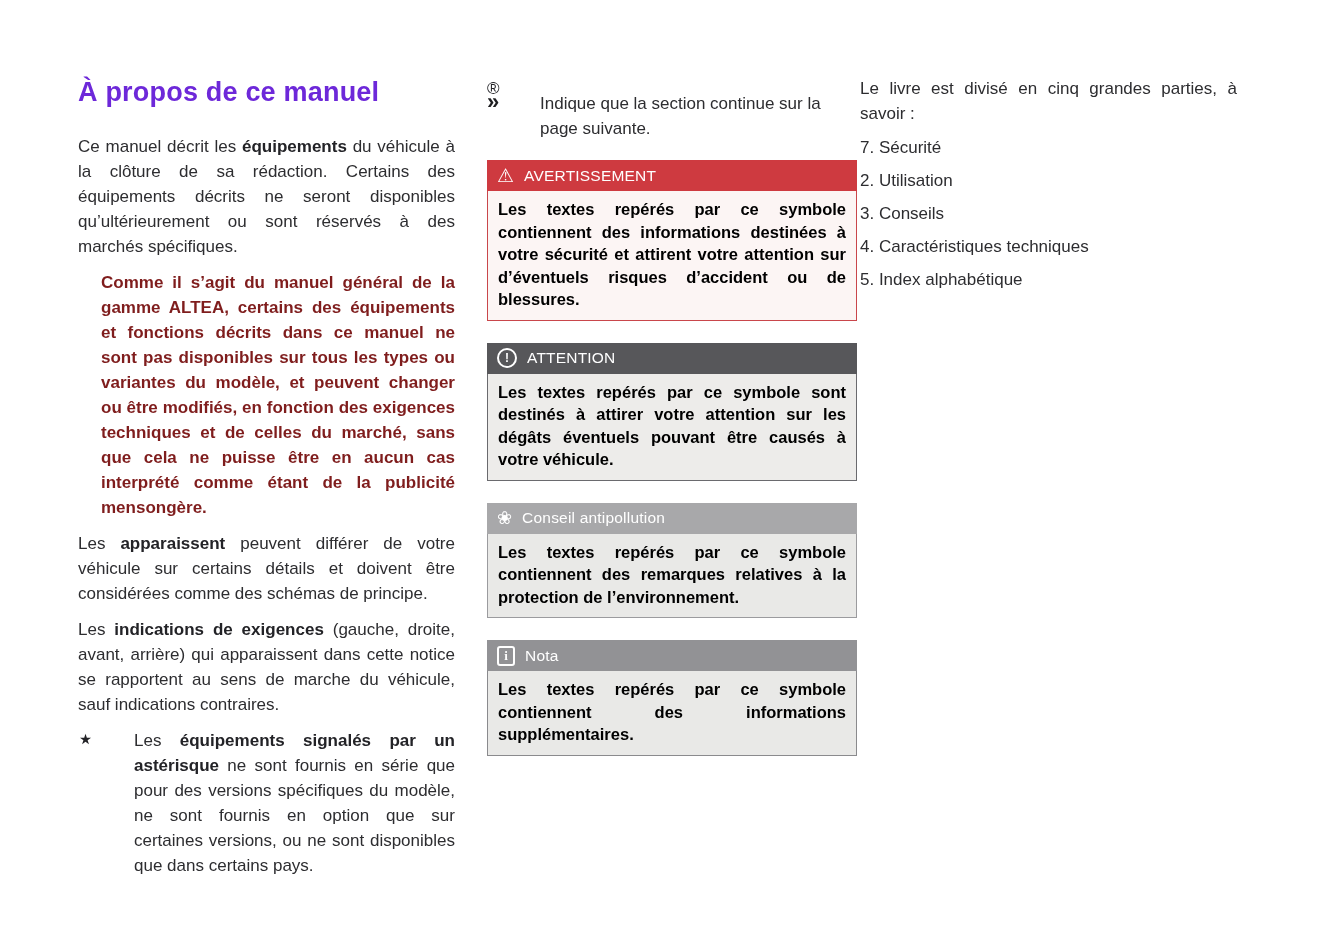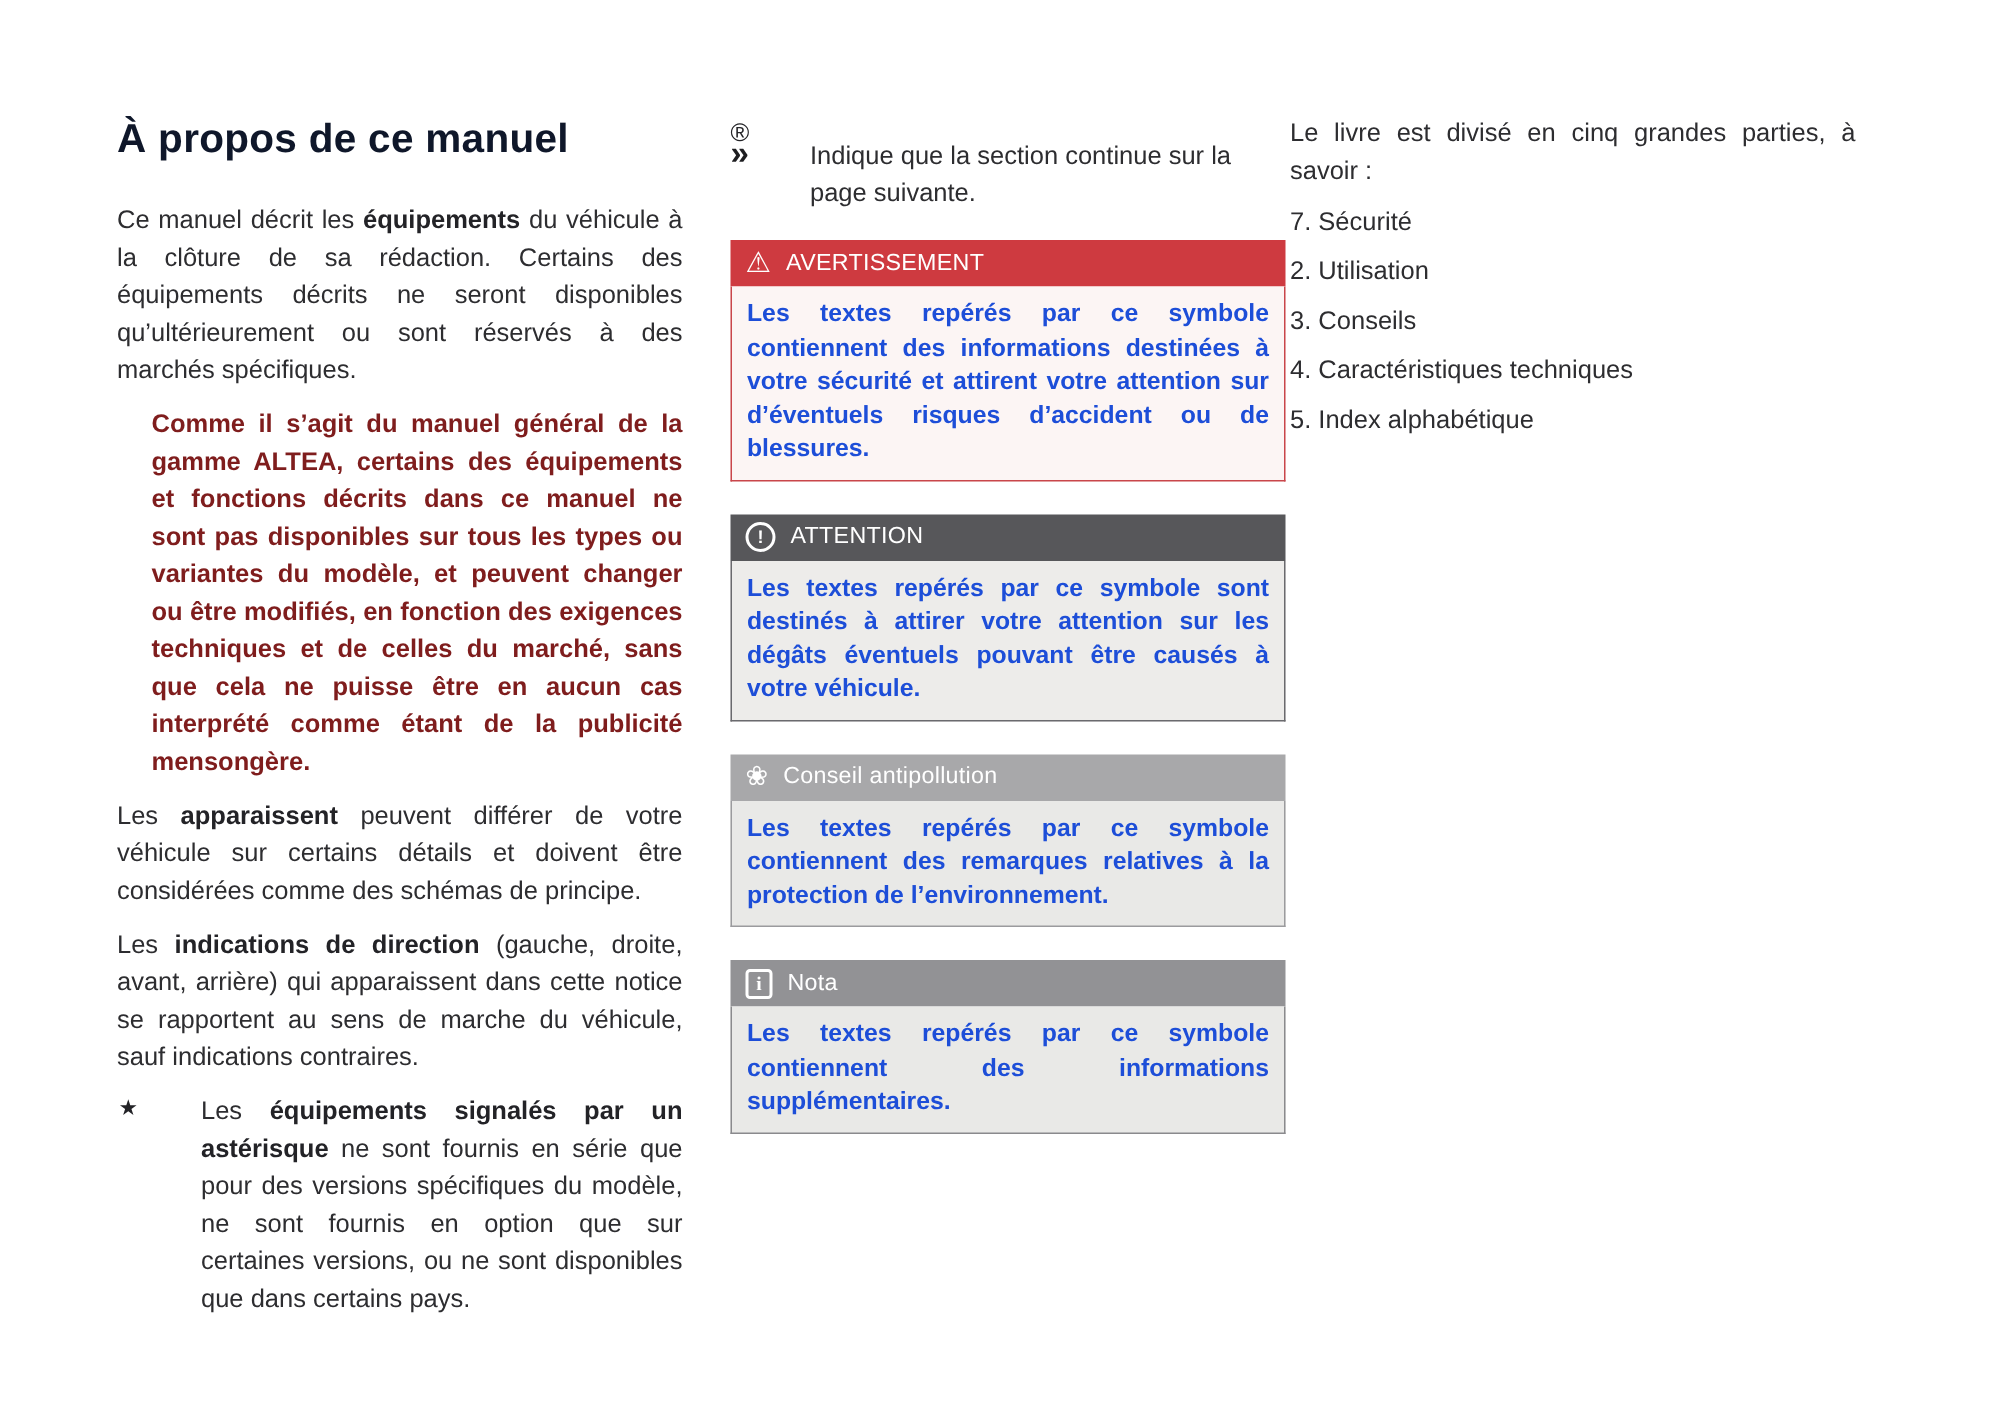--- a/index.html
+++ b/index.html
@@ -12,21 +12,21 @@
     overflow:hidden;
   }
   .col{position:absolute;top:76px;}
   .col1{left:78px;width:377px;}
   .col2{left:487px;width:370px;}
   .col3{left:860px;width:377px;}
 
   h1.title{
     margin:0 0 26px 0;
     font-size:27px;line-height:32px;
-    font-weight:700;color:#0f172a;
+    font-weight:700;color:#6d28d9;
     letter-spacing:0.2px;
   }
   p.body{
     margin:0 0 11px 0;
     font-size:17px;line-height:25px;
   }
   .just{text-align:justify;}
   b{font-weight:700;color:#232327;}
   p.allbold{font-weight:700;color:#7f1d1d;margin-left:23px;}
 
@@ -39,21 +39,21 @@
 
   .callout{margin:22px 0 0 0;}
   .callout-header{
     height:31px;display:flex;align-items:center;
     padding:0 10px;gap:10px;color:#ffffff;
   }
   .callout-title{font-size:15.5px;font-weight:400;letter-spacing:0.2px;}
   .callout-body{
     padding:7px 10px 9px 10px;
     font-size:16.5px;line-height:22.5px;
-    font-weight:600;color:#1d4ed8;
+    font-weight:600;color:#000000;
   }
   .warning .callout-header{background:#ce3a40;}
   .warning .callout-body{background:#fcf5f4;border:1px solid #c9464b;border-top:none;}
   .attention .callout-header{background:#57575a;}
   .attention .callout-body{background:#edeceा;}
   .attention .callout-body{background:#edecea;border:1px solid #6a6a6e;border-top:none;}
   .eco .callout-header{background:#a8a8aa;}
   .eco .callout-body{background:#e9e9e7;border:1px solid #9b9b9e;border-top:none;}
   .nota .callout-header{background:#929295;}
   .nota .callout-body{background:#e9e9e7;border:1px solid #8a8a8d;border-top:none;}
@@ -76,21 +76,21 @@
 
   <div class="col col1">
     <h1 class="title">À propos de ce manuel</h1>
 
     <p class="body just"><span>Ce manuel décrit les </span><b>équipements</b><span> du véhicule à la clôture de sa rédaction. Certains des équipements décrits ne seront disponibles qu’ultérieurement ou sont réservés à des marchés spécifiques.</span></p>
 
     <p class="body just allbold">Comme il s’agit du manuel général de la gamme ALTEA, certains des équipements et fonctions décrits dans ce manuel ne sont pas disponibles sur tous les types ou variantes du modèle, et peuvent changer ou être modifiés, en fonction des exigences techniques et de celles du marché, sans que cela ne puisse être en aucun cas interprété comme étant de la publicité mensongère.</p>
 
     <p class="body just"><span>Les </span><b>apparaissent</b><span> peuvent différer de votre véhicule sur certains détails et doivent être considérées comme des schémas de principe.</span></p>
 
-    <p class="body just"><span>Les </span><b>indications de direction</b><span> (gauche, droite, avant, arrière) qui apparaissent dans cette notice se rapportent au sens de marche du véhicule, sauf indications contraires.</span></p>
+    <p class="body just"><span>Les </span><b>indications de exigences</b><span> (gauche, droite, avant, arrière) qui apparaissent dans cette notice se rapportent au sens de marche du véhicule, sauf indications contraires.</span></p>
 
     <div class="sym-item just">
       <span class="sym star">⋆</span>
       <p><span>Les </span><b>équipements signalés par un astérisque</b><span> ne sont fournis en série que pour des versions spécifiques du modèle, ne sont fournis en option que sur certaines versions, ou ne sont disponibles que dans certains pays.</span></p>
     </div>
   </div>
 
   <div class="col col2">
 
     <div class="sym-item just" style="padding-left:53px;">

